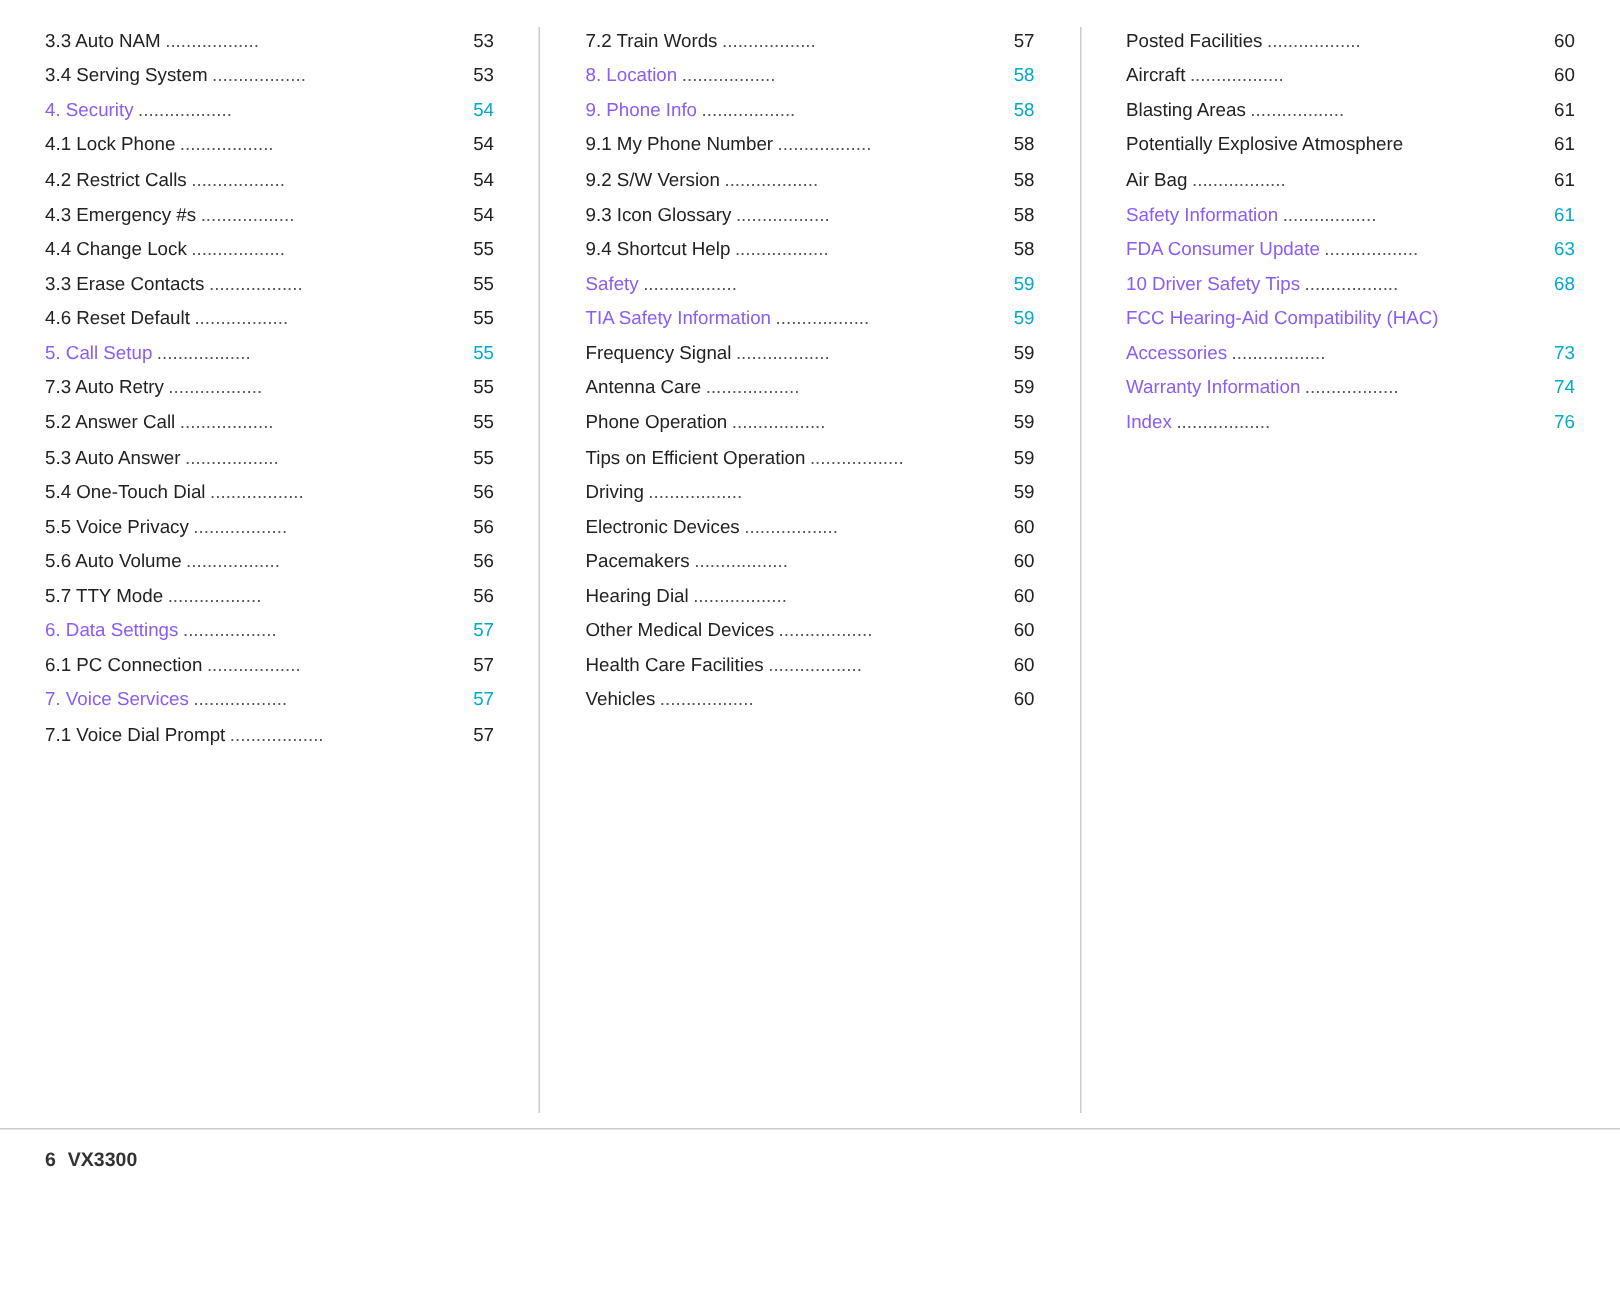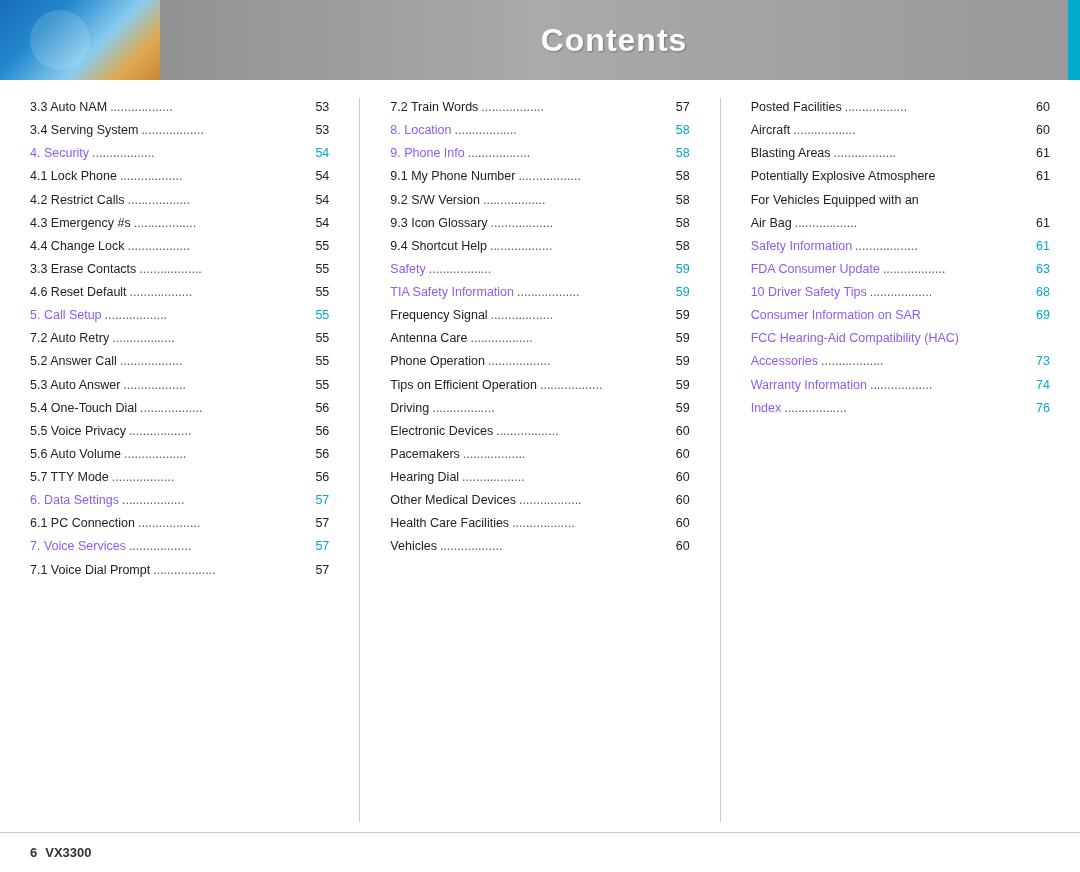--- a/index.html
+++ b/index.html
@@ -130,25 +130,20 @@
       background: #ccc;
       margin: 0 10px;
       height: 100%;
     }
   </style>
 </head>
 <body>
 
 <div>
 
-  <div class="header">
-    <div class="header-image"></div>
-    <div class="header-title">Contents</div>
-    <div class="header-right-bar"></div>
-  </div>
 
   <div class="content" id="content-area">
 
   <div class="column">
         <div class="toc-item">
           <div class="toc-label">
             <span class="toc-title">3.3 Auto NAM</span>
             <span class="toc-dots"> ..................</span>
           </div>
           <span class="toc-page">53</span>
@@ -211,21 +206,21 @@
         </div>
         <div class="toc-item">
           <div class="toc-label">
             <span class="toc-title blue">5. Call Setup</span>
             <span class="toc-dots"> ..................</span>
           </div>
           <span class="toc-page blue">55</span>
         </div>
         <div class="toc-item">
           <div class="toc-label">
-            <span class="toc-title">7.2 Auto Retry</span>
+            <span class="toc-title">7.3 Auto Retry</span>
             <span class="toc-dots"> ..................</span>
           </div>
           <span class="toc-page">55</span>
         </div>
         <div class="toc-item">
           <div class="toc-label">
             <span class="toc-title">5.2 Answer Call</span>
             <span class="toc-dots"> ..................</span>
           </div>
           <span class="toc-page">55</span>
@@ -462,26 +457,20 @@
         </div>
         <div class="toc-item">
           <div class="toc-label">
             <span class="toc-title">Potentially Explosive Atmosphere</span>
             <span style="flex: 1 1 0%;"></span>
           </div>
           <span class="toc-page">61</span>
         </div>
         <div class="toc-item">
           <div class="toc-label">
-            <span class="toc-title">For Vehicles Equipped with an</span>
-            <span style="flex: 1 1 0%;"></span>
-          </div>
-        </div>
-        <div class="toc-item">
-          <div class="toc-label">
             <span class="toc-title">Air Bag</span>
             <span class="toc-dots"> ..................</span>
           </div>
           <span class="toc-page">61</span>
         </div>
         <div class="toc-item">
           <div class="toc-label">
             <span class="toc-title blue">Safety Information</span>
             <span class="toc-dots"> ..................</span>
           </div>
@@ -493,27 +482,20 @@
             <span class="toc-dots"> ..................</span>
           </div>
           <span class="toc-page blue">63</span>
         </div>
         <div class="toc-item">
           <div class="toc-label">
             <span class="toc-title blue">10 Driver Safety Tips</span>
             <span class="toc-dots"> ..................</span>
           </div>
           <span class="toc-page blue">68</span>
-        </div>
-        <div class="toc-item">
-          <div class="toc-label">
-            <span class="toc-title blue">Consumer Information on SAR</span>
-            <span style="flex: 1 1 0%;"></span>
-          </div>
-          <span class="toc-page blue">69</span>
         </div>
         <div class="toc-item">
           <div class="toc-label">
             <span class="toc-title blue">FCC Hearing-Aid Compatibility (HAC)</span>
             <span style="flex: 1 1 0%;"></span>
           </div>
         </div>
         <div class="toc-item">
           <div class="toc-label">
             <span class="toc-title blue">Accessories</span>

